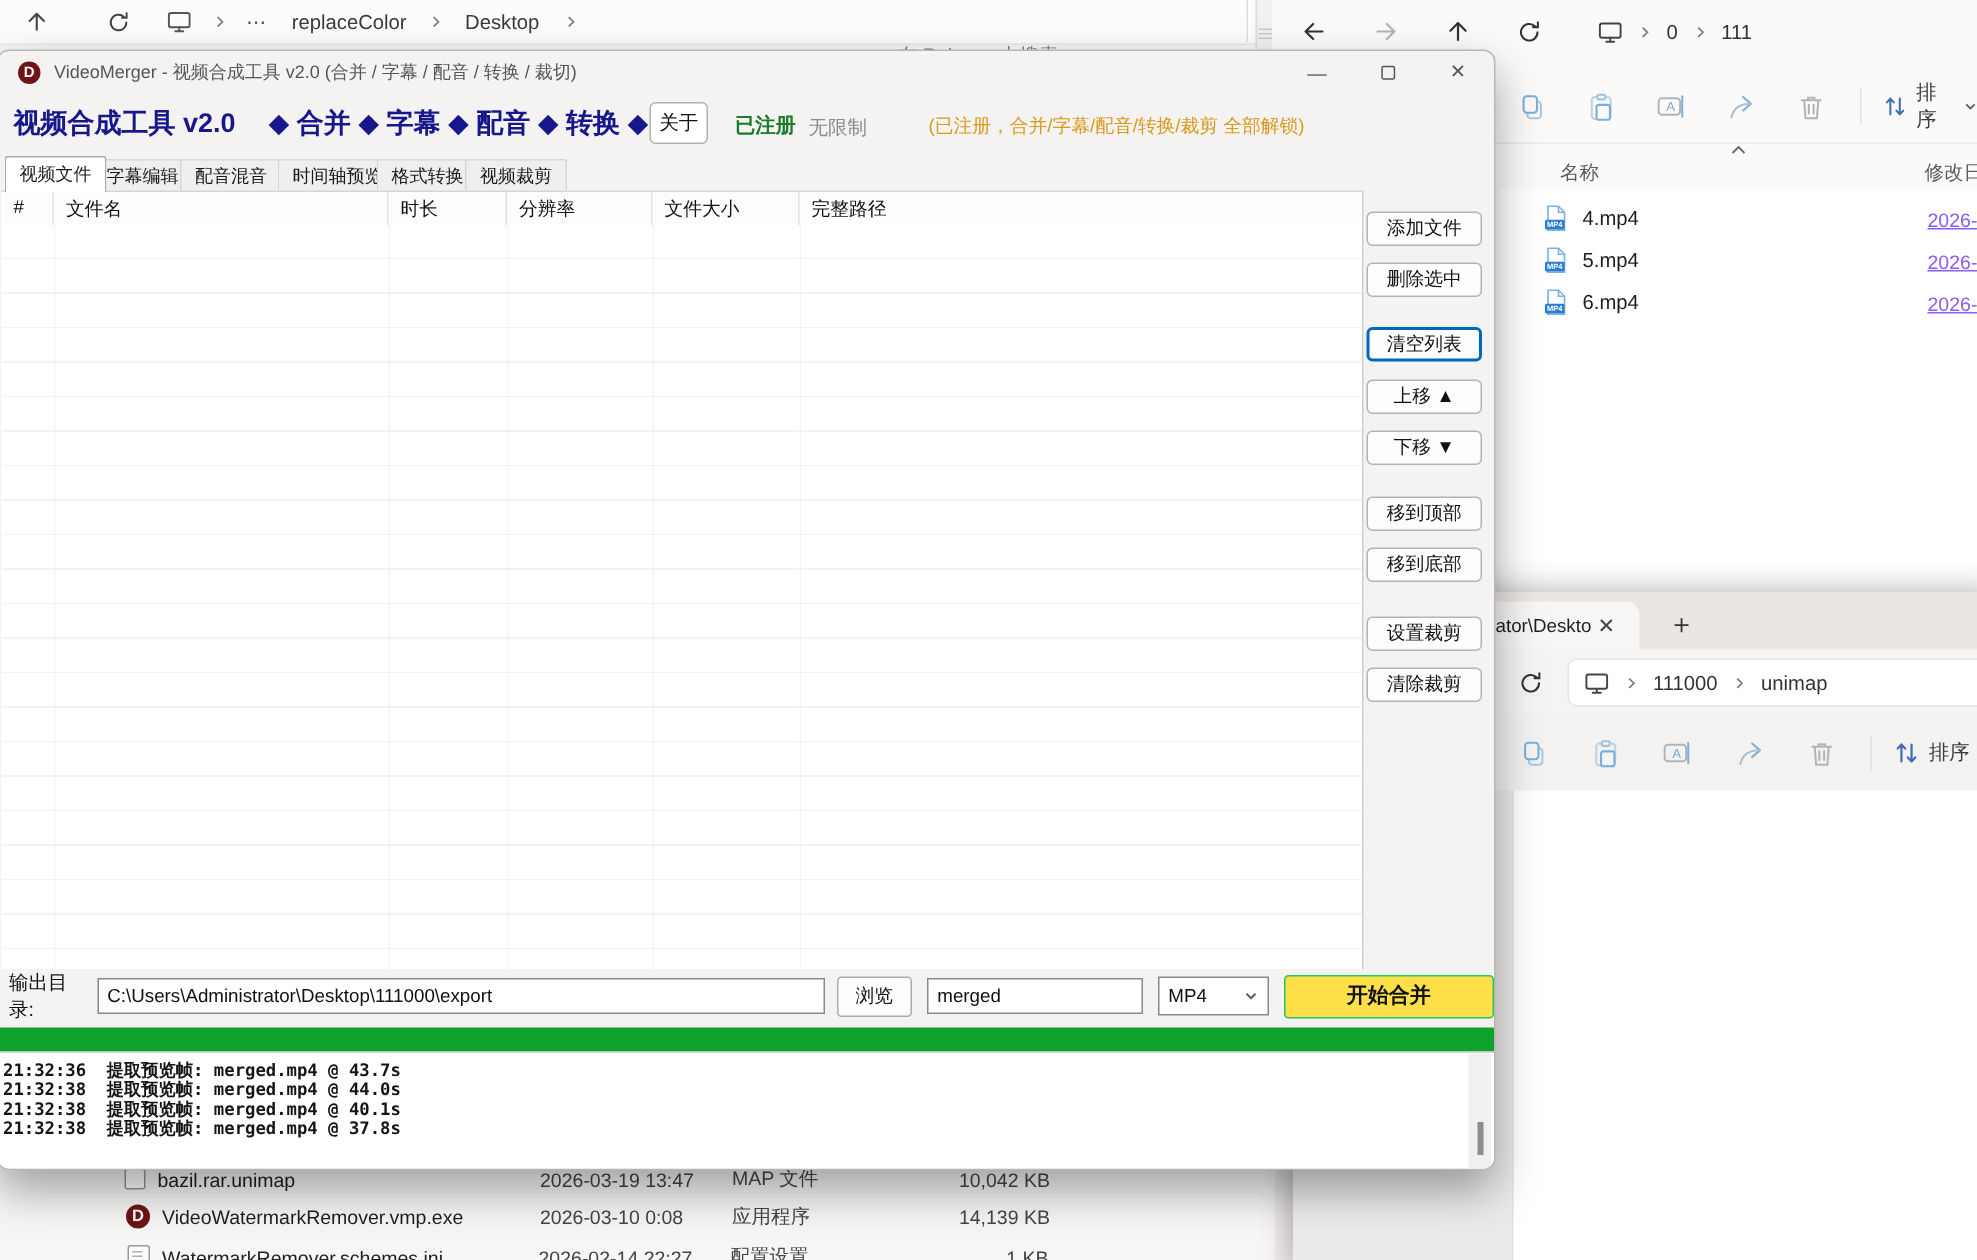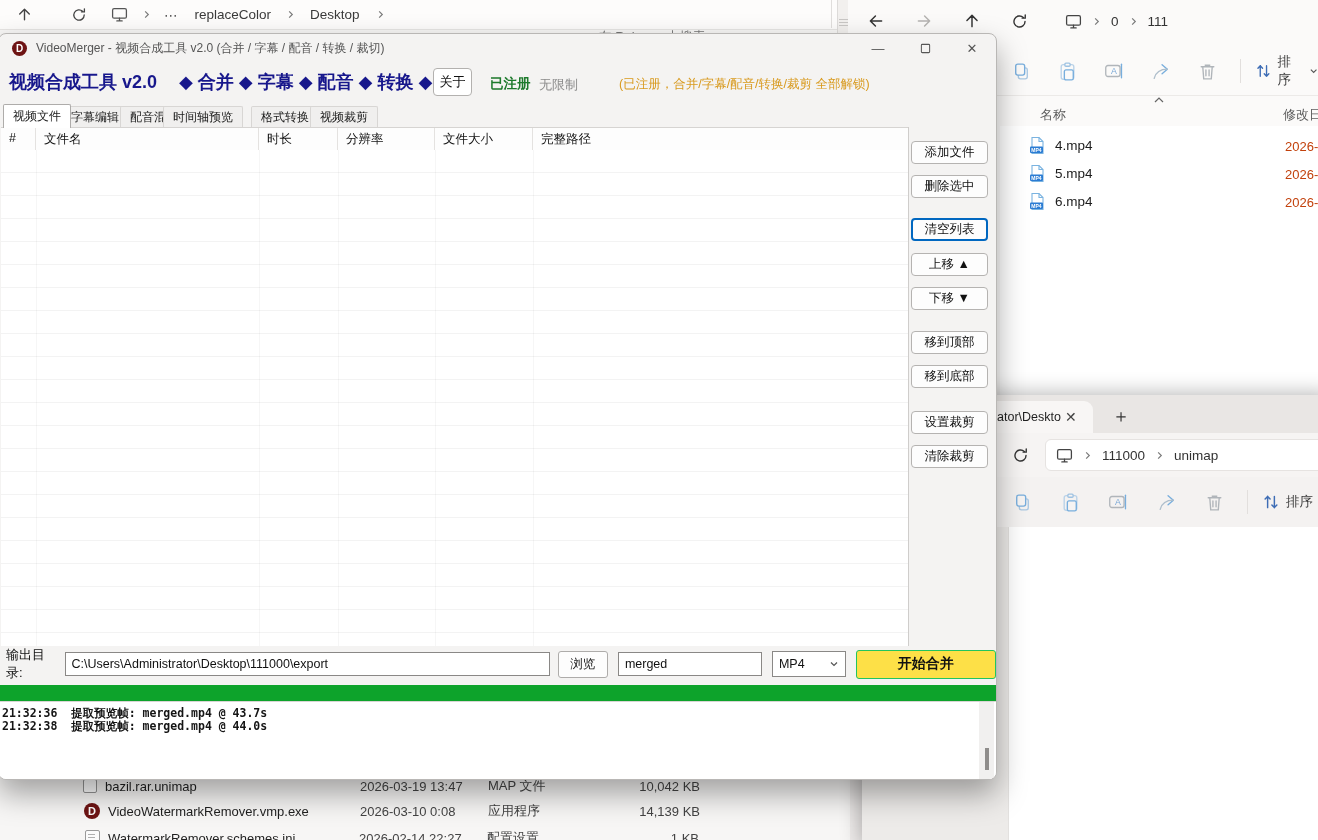--- a/index.html
+++ b/index.html
@@ -28,21 +28,21 @@
   .dlogo{width:16px;height:16px;border-radius:50%;background:#6e1414;color:#fff;font-size:11px;font-weight:bold;display:flex;align-items:center;justify-content:center;}
   .inidoc{width:13px;height:15px;border:1px solid #9a9a9a;border-radius:2px;background:#fbfbfb;position:relative;}
   .inidoc:before{content:"";position:absolute;left:2px;top:3px;width:7px;height:1px;background:#b0b0b0;box-shadow:0 3px 0 #b0b0b0,0 6px 0 #b0b0b0;}
   
   #exp2{left:848px;top:0;width:470px;height:397px;background:#fbfaf9;z-index:2;}
   #exp2 .nav{position:absolute;top:0;left:0;width:100%;height:42px;display:flex;align-items:center;}
   .pill{display:flex;align-items:center;background:#fff;border:1px solid #e6e3e1;border-radius:6px;height:30px;padding:0 10px;gap:10px;}
   .pill .ptxt{font-size:13.5px;color:#333;}
   .listhead{font-size:13px;color:#5c5c5c;}
   .mp4row{display:flex;align-items:center;gap:9px;font-size:13.5px;color:#1c1c1c;}
-  .datecol{font-size:13px;color:#c2410c;}
+  .datecol{font-size:13px;color:#8b5cf6;text-decoration:underline;}
   
   #exp3{left:862px;top:395px;width:470px;height:450px;background:#f4f2f1;z-index:3;border-top-left-radius:9px;box-shadow:0 0 22px rgba(0,0,0,.33);}
   #exp3 .tabbar{position:absolute;left:0;top:0;width:100%;height:38px;background:#e9e6e4;border-top-left-radius:9px;}
   #exp3 .tab{position:absolute;left:66px;top:6px;width:165px;height:32px;background:#f8f6f5;border-radius:9px 9px 0 0;display:flex;align-items:center;}
   #exp3 .tabtxt{font-size:12.5px;color:#1f1f1f;margin-left:69px;white-space:nowrap;overflow:hidden;width:64px;}
   .xbtn{color:#444;font-size:14px;margin-left:4px;}
   .plusbtn{position:absolute;left:250px;top:12px;color:#333;font-size:18px;line-height:18px;}
   #exp3 .addr{position:absolute;left:0;top:38px;width:100%;height:44px;background:#f6f4f3;display:flex;align-items:center;}
   #exp3 .cmdbar{position:absolute;left:0;top:82px;width:100%;height:50px;display:flex;align-items:center;}
   #exp3 .navpane{position:absolute;left:0;top:132px;width:146px;bottom:0;background:#edebe9;}
@@ -396,21 +396,21 @@
       <div class="aboutbtn">关于</div>
       <span class="regtxt abs" style="left:491px;top:12px">已注册</span>
       <span class="limtxt abs" style="left:540px;top:13px">无限制</span>
       <span class="notetxt abs" style="left:620px;top:13px">(已注册，合并/字幕/配音/转换/裁剪 全部解锁)</span>
     </div>
 
     <div class="tabsrow">
       <span class="vtab active" style="left:2px">视频文件</span>
       <span class="vtab" style="left:60px">字幕编辑</span>
       <span class="vtab" style="left:119px">配音混音</span>
-      <span class="vtab" style="left:162px">时间轴预览</span>
+      <span class="vtab" style="left:184px">时间轴预览</span>
       <span class="vtab" style="left:250px">格式转换</span>
       <span class="vtab" style="left:309px">视频裁剪</span>
     </div>
 
     <div class="table">
       <div class="thead">
         <span class="th" style="width:35px">#</span>
         <span class="th" style="width:223px">文件名</span>
         <span class="th" style="width:79px">时长</span>
         <span class="th" style="width:97px">分辨率</span>
@@ -449,20 +449,22 @@
       </div>
       <div class="startbtn" style="margin-left:10px">开始合并</div>
     </div>
 
     <div class="progress" style="background:#0da32b;border-bottom:1px solid #0a8a24"></div>
 
     <div class="logarea">
       <div style="padding-top:5px">
         <div class="logline">21:32:36  提取预览帧: merged.mp4 @ 43.7s</div>
         <div class="logline">21:32:38  提取预览帧: merged.mp4 @ 44.0s</div>
+        <div class="logline">21:32:38  提取预览帧: merged.mp4 @ 40.1s</div>
+        <div class="logline">21:32:38  提取预览帧: merged.mp4 @ 37.8s</div>
       </div>
       <div class="logscroll">
           <span class="logthumb"></span>
         </div>
     </div>
   </section>
 
 </div>
 
 </body></html>

